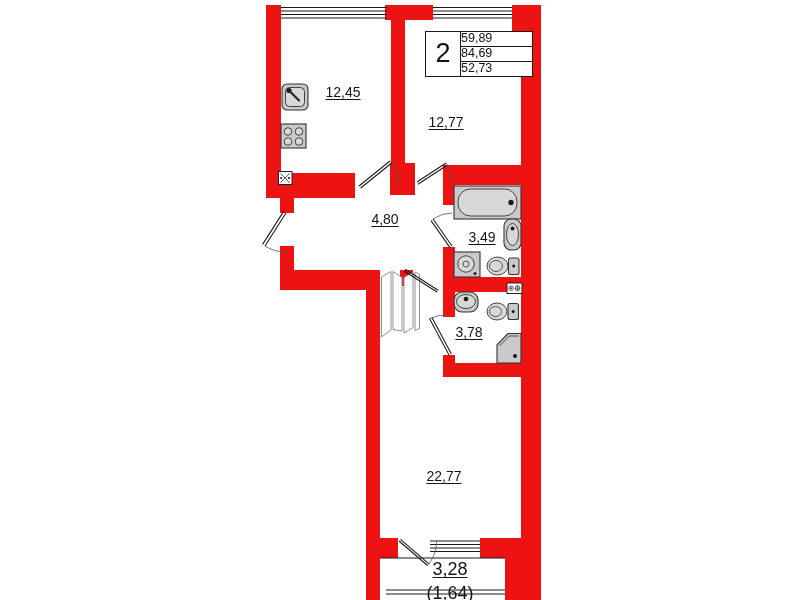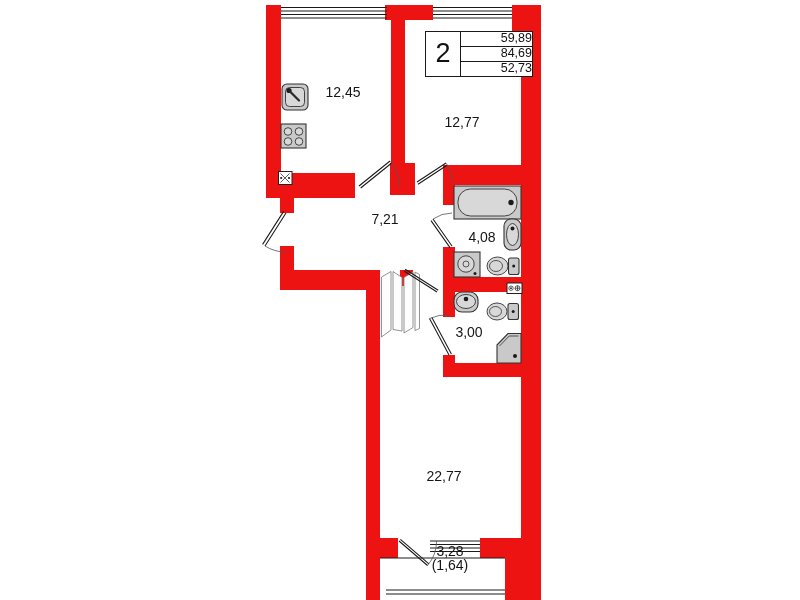--- a/index.html
+++ b/index.html
@@ -1,29 +1,29 @@
 <!DOCTYPE html>
 <html><head>
 <meta charset="utf-8">
 <style>
   html,body{margin:0;padding:0;background:#fff}
   #plan{position:relative;width:800px;height:600px;background:#fff;overflow:hidden;
         font-family:"Liberation Sans",sans-serif}
   .wall{position:absolute;background:#ee1313}
   #overlay{position:absolute;left:0;top:0;width:800px;height:600px;pointer-events:none}
   .lbl{position:absolute;width:60px;text-align:center;color:#151515;font-size:14px;line-height:14px}
-  .lbl span{text-underline-offset:2px}
-  .lbl .l2{display:block;margin-top:0}
+  .lbl span{text-decoration:underline;text-underline-offset:2px}
+  .lbl .l2{display:block;margin-top:10px}
   
   .tb{position:absolute;left:425px;top:31px;width:106px;height:44px;display:flex;
       background:#fff;border:1.4px solid #1a1a1a}
   .tb-n{width:34px;border-right:1.4px solid #1a1a1a;text-align:center;
         font-size:27px;line-height:42px;color:#111}
   .tb-v{flex:1;display:flex;flex-direction:column}
-  .tb-v div{flex:1;border-bottom:1.4px solid #1a1a1a;text-align:right;
+  .tb-v div{flex:1;border-bottom:1.4px solid #1a1a1a;text-align:left;
             font-size:12.5px;line-height:13.5px;color:#111}
   .tb-v div:last-child{border-bottom:none}
   
   .fx{fill:#c9c9c9;stroke:#333;stroke-width:1.1}
   .fx2{fill:#d8d8d8;stroke:#333;stroke-width:0.9}
   .dark{fill:#1a1a1a;stroke:none}
   .thin{fill:none;stroke:#333;stroke-width:0.8}
   .leaf{fill:none;stroke:#1a1a1a;stroke-width:1.05}
   .arc{fill:none;stroke:#555;stroke-width:0.8}
   .win{stroke:#1a1a1a;stroke-width:1}
@@ -167,26 +167,26 @@
       <circle class="dark" cx="513.2" cy="311.5" r="1.5"></circle>
     </g>
     <g>
       <path class="fx" d="M497,345 L508,333.5 L521,333.5 L521,363 L497,363 Z"></path>
       <path class="thin" d="M499.5,346 L509.2,336 L518.5,336"></path>
       <circle class="dark" cx="515" cy="356" r="2"></circle>
     </g>
   </svg>
 
   <div class="lbl" style="left:313px;top:85px"><span>12,45</span></div>
-  <div class="lbl" style="left:432px;top:115px"><span>12,77</span></div>
-  <div class="lbl" style="left:355px;top:212px"><span>7,21</span></div>
-  <div class="lbl" style="left:452px;top:230px"><span>4,08</span></div>
-  <div class="lbl" style="left:439px;top:325px"><span>3,00</span></div>
+  <div class="lbl" style="left:416px;top:115px"><span>12,77</span></div>
+  <div class="lbl" style="left:355px;top:212px"><span>4,80</span></div>
+  <div class="lbl" style="left:452px;top:230px"><span>3,49</span></div>
+  <div class="lbl" style="left:439px;top:325px"><span>3,78</span></div>
   <div class="lbl" style="left:414px;top:469px"><span>22,77</span></div>
-  <div class="lbl" style="left:420px;top:544px;font-size:14px">
+  <div class="lbl" style="left:420px;top:562px;font-size:18px">
     <span>3,28</span>
     <span class="l2">(1,64)</span>
   </div>
 
   <div class="tb">
     <div class="tb-n">2</div>
     <div class="tb-v">
       <div>59,89</div>
       <div>84,69</div>
       <div>52,73</div>

